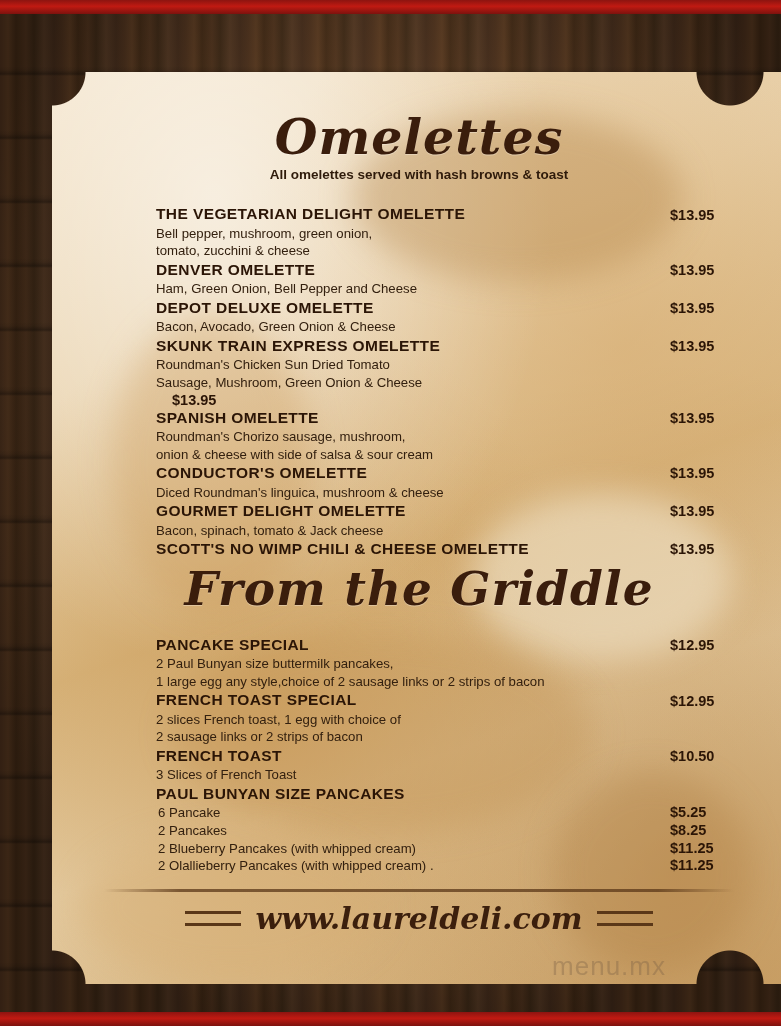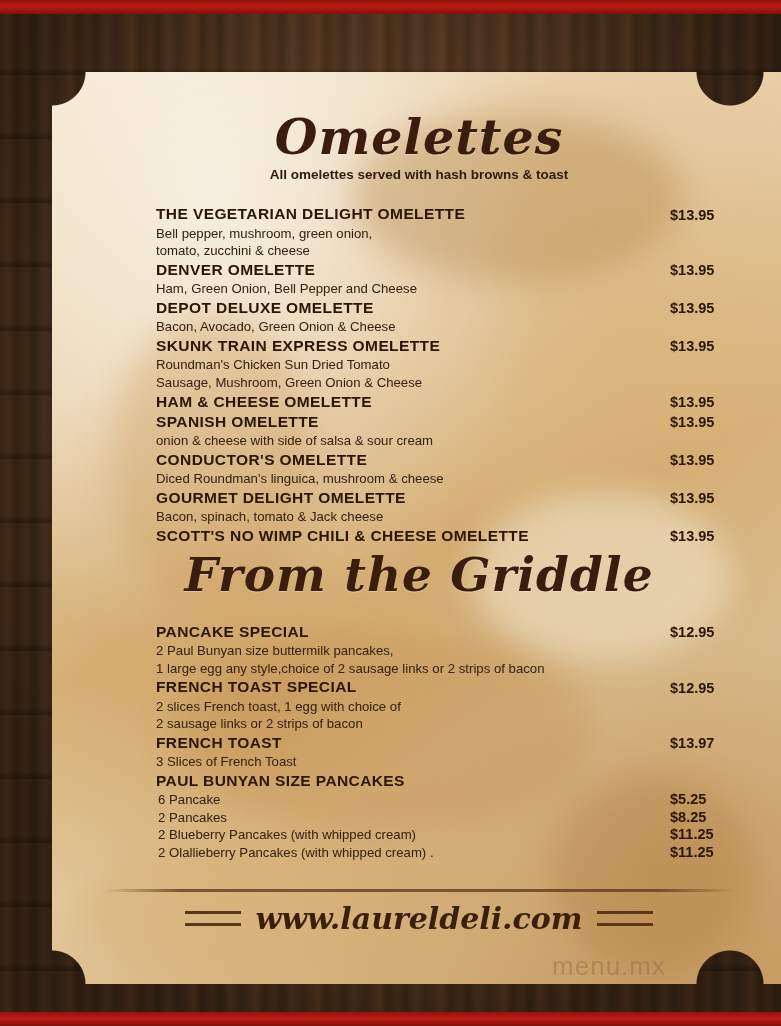--- a/index.html
+++ b/index.html
@@ -258,30 +258,30 @@
         <div class="row">
           <span class="item-name">SKUNK TRAIN EXPRESS OMELETTE</span>
           <span class="price">$13.95</span>
         </div>
         <div class="desc">Roundman's Chicken Sun Dried Tomato</div>
         <div class="desc">Sausage, Mushroom, Green Onion &amp; Cheese</div>
       </div>
 
       <div>
         <div class="row">
-          <span class="item-name">HAM &amp; CHEESE OMELETTE</span>
           <span class="price">$13.95</span>
         </div>
       </div>
 
       <div>
         <div class="row">
           <span class="item-name">SPANISH OMELETTE</span>
           <span class="price">$13.95</span>
         </div>
+        <div class="desc">Roundman's Chorizo sausage, mushroom,</div>
         <div class="desc">onion &amp; cheese with side of salsa &amp; sour cream</div>
       </div>
 
       <div>
         <div class="row">
           <span class="item-name">CONDUCTOR'S OMELETTE</span>
           <span class="price">$13.95</span>
         </div>
         <div class="desc">Diced Roundman's linguica, mushroom &amp; cheese</div>
       </div>
@@ -321,21 +321,21 @@
           <span class="item-name">FRENCH TOAST SPECIAL</span>
           <span class="price">$12.95</span>
         </div>
         <div class="desc">2 slices French toast, 1 egg with choice of</div>
         <div class="desc">2 sausage links or 2 strips of bacon</div>
       </div>
 
       <div>
         <div class="row">
           <span class="item-name">FRENCH TOAST</span>
-          <span class="price">$13.97</span>
+          <span class="price">$10.50</span>
         </div>
         <div class="desc">3 Slices of French Toast</div>
       </div>
 
       <div>
         <div class="row">
           <span class="item-name">PAUL BUNYAN SIZE PANCAKES</span>
           <span class="price"></span>
         </div>
         <div class="sub-row">

